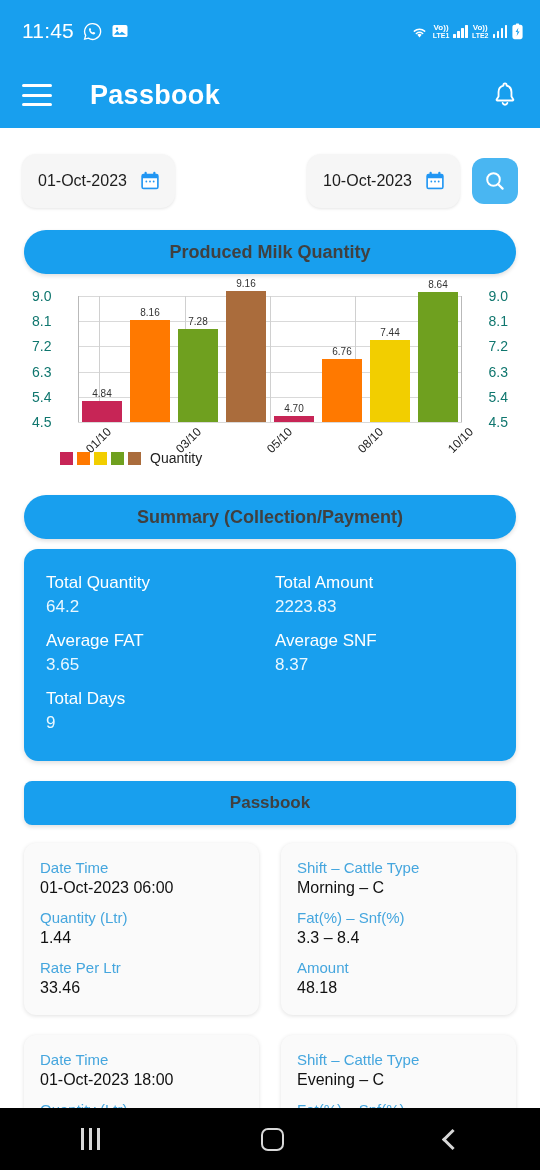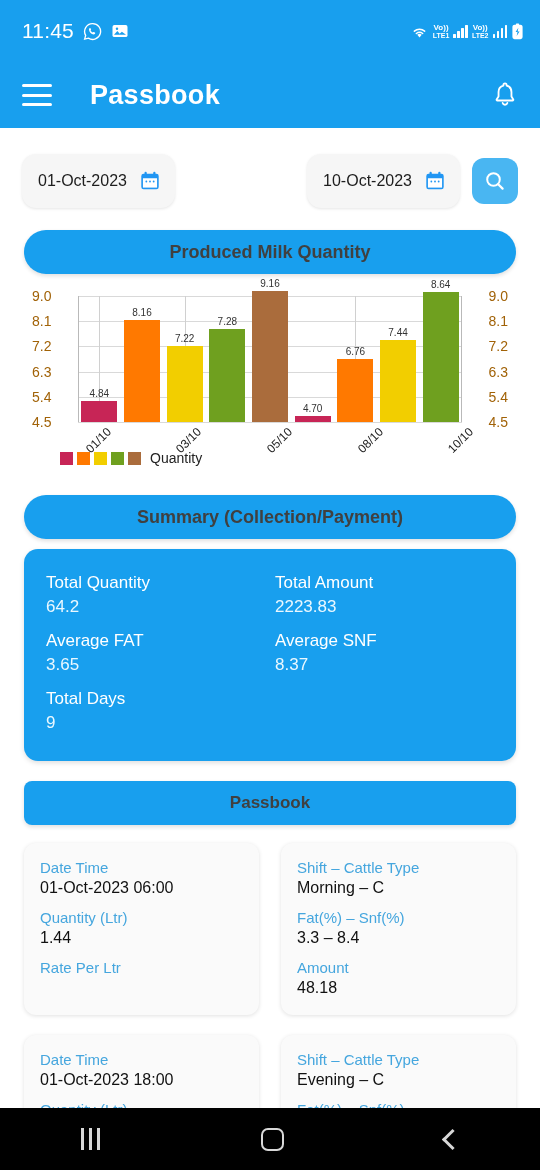--- a/index.html
+++ b/index.html
@@ -64,21 +64,21 @@
     background:#189FEE; color:#404040; font-size:18px; font-weight:700;
     display:flex; align-items:center; justify-content:center;
     box-shadow:0 2px 4px rgba(0,0,0,.13);
   }
   .bluebar.flat { border-radius:8px; font-size:17px; }
 
   
   .chartwrap { position:relative; margin:14px 0 0 0; height:185px; padding:0 12px; }
   .chart { position:relative; width:100%; height:150px; }
   .ytick {
-    position:absolute; font-size:14px; color:#a16207; line-height:1;
+    position:absolute; font-size:14px; color:#0f766e; line-height:1;
     transform:translateY(-50%);
   }
   .ytick.left { left:20px; }
   .ytick.right { right:20px; }
   .plot {
     position:absolute; left:66px; right:66px; top:8px; bottom:16px;
   }
   .gridline { position:absolute; left:0; right:0; height:1px; background:#d9d9d9; }
   .vline { position:absolute; top:0; bottom:0; width:1px; background:#d0d0d0; }
   .axis-y { position:absolute; left:0; top:0; bottom:0; width:1px; background:#b9b9b9; }
@@ -281,25 +281,20 @@
                 <div class="bar" style="height: 21px; background: rgb(199, 37, 86);">
                   <div class="barlabel">4.84</div>
                 </div>
               </div>
               <div class="barslot">
                 <div class="bar" style="height: 102.48px; background: rgb(255, 121, 0);">
                   <div class="barlabel">8.16</div>
                 </div>
               </div>
               <div class="barslot">
-                <div class="bar" style="height: 76.16px; background: rgb(242, 206, 0);">
-                  <div class="barlabel">7.22</div>
-                </div>
-              </div>
-              <div class="barslot">
                 <div class="bar" style="height: 93px; background: rgb(111, 160, 31);">
                   <div class="barlabel">7.28</div>
                 </div>
               </div>
               <div class="barslot">
                 <div class="bar" style="height: 131px; background: rgb(170, 108, 60);">
                   <div class="barlabel">9.16</div>
                 </div>
               </div>
               <div class="barslot">
@@ -362,20 +357,21 @@
 
     <div class="bluebar flat" style="margin-top:20px;">Passbook</div>
     <div class="entries" id="entries">
         <div class="entry">
           <div class="ecard">
             <div class="ek">Date Time</div>
             <div class="ev">01-Oct-2023 06:00</div>
             <div class="ek">Quantity (Ltr)</div>
             <div class="ev">1.44</div>
             <div class="ek">Rate Per Ltr</div>
+            <div class="ev">33.46</div>
           </div>
           <div class="ecard">
             <div class="ek">Shift – Cattle Type</div>
             <div class="ev">Morning – C</div>
             <div class="ek">Fat(%) – Snf(%)</div>
             <div class="ev">3.3 – 8.4</div>
             <div class="ek">Amount</div>
             <div class="ev">48.18</div>
           </div>
         </div>

